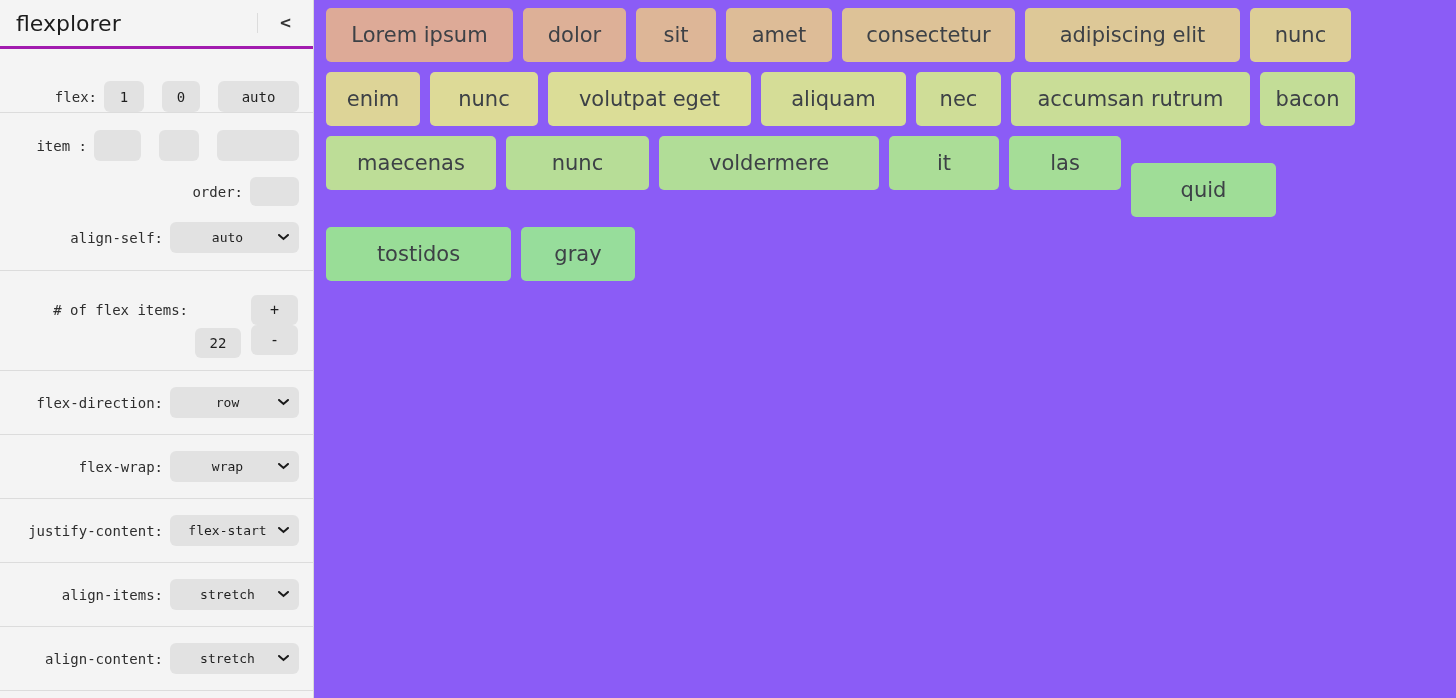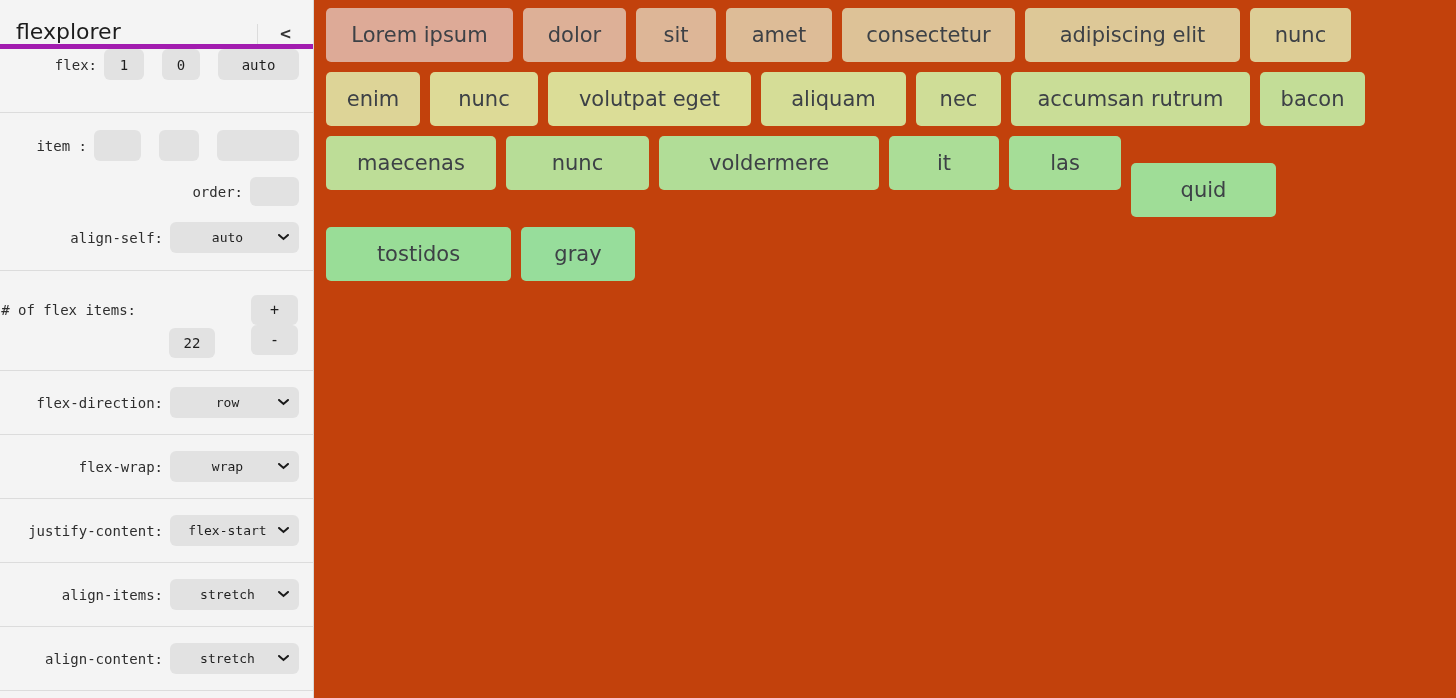--- a/index.html
+++ b/index.html
@@ -13,22 +13,22 @@
   }
 
   
   .sidebar {
     width: 314px; flex: 0 0 314px; height: 100%;
     background: #f4f4f4;
     border-right: 1px solid #d9d9d9;
   }
   .sb-header {
     height: 49px;
-    display: flex; align-items: flex-end;
-    border-bottom: 5px solid #a21caf;
+    display: flex; align-items: center;
+    border-bottom: 3px solid #a21caf;
   }
   .sb-title {
     flex: 1;
     display: flex; align-items: center;
     padding-left: 16px;
     font-family: "DejaVu Sans", "Liberation Sans", sans-serif;
     font-size: 22px; color: #1c1c1c;
   }
   .collapse-btn {
     width: 56px;
@@ -50,31 +50,31 @@
 
   .tbox {
     background: #e2e2e2; border: none; border-radius: 6px;
     height: 31px; text-align: center;
     font-family: "DejaVu Sans Mono", "Liberation Mono", monospace;
     font-size: 14px; color: #1f1f1f;
     padding: 0 4px; outline: none;
   }
   .tbox + .tbox { margin-left: 18px; }
 
-  .sec-flex { height: 64px; display: flex; align-items: flex-start; }
+  .sec-flex { height: 64px; display: flex; align-items: flex-end; }
   .sec-flex .row { flex: 1; }
 
   .sec-item {
     height: 158px;
     display: flex; flex-direction: column; justify-content: center;
     gap: 16px;
   }
 
   .sec-count { height: 100px; display: flex; justify-content: flex-end;
-    padding: 24px 15px 0 0; gap: 26px; }
+    padding: 24px 15px 0 0; }
   .sec-count .lbl { line-height: 30px; }
   .stepper { display: flex; flex-direction: column; margin-left: 10px; }
   .step-btn {
     width: 47px; height: 30px;
     background: #e2e2e2; border: none; border-radius: 6px;
     font-family: "DejaVu Sans Mono", monospace;
     font-size: 15px; color: #1f1f1f; cursor: pointer;
   }
 
   .sec-select { height: 64px; display: flex; align-items: center; }
@@ -106,21 +106,21 @@
   .w-basis  { width: 81px; }
   .w-igrow  { width: 47px; }
   .w-ishrink{ width: 40px; }
   .w-ibasis { width: 82px; }
   .w-order  { width: 49px; height: 29px; }
   .w-count  { width: 46px; height: 30px; margin-top: 33px; }
 
   
   .main {
     flex: 1; height: 100%;
-    background: #c2410c;
+    background: #8b5cf6;
     overflow: hidden;
   }
   .flex-container {
     display: flex; flex-wrap: wrap;
     justify-content: flex-start; align-items: stretch; align-content: stretch;
     padding: 3px 0 0 7px;
   }
   .flex-item {
     flex: 0 0 auto;
     height: 54px; margin: 5px;
@@ -278,21 +278,21 @@
       <div class="flex-item" style="background: rgb(221, 188, 151); width: 106px;">amet</div>
       <div class="flex-item" style="background: rgb(221, 194, 151); width: 173px;">consectetur</div>
       <div class="flex-item" style="background: rgb(221, 200, 151); width: 215px;">adipiscing elit</div>
       <div class="flex-item" style="background: rgb(221, 206, 151); width: 101px;">nunc</div>
       <div class="flex-item" style="background: rgb(221, 212, 151); width: 94px;">enim</div>
       <div class="flex-item" style="background: rgb(221, 218, 151); width: 108px;">nunc</div>
       <div class="flex-item" style="background: rgb(219, 221, 151); width: 203px;">volutpat eget</div>
       <div class="flex-item" style="background: rgb(213, 221, 151); width: 145px;">aliquam</div>
       <div class="flex-item" style="background: rgb(207, 221, 151); width: 85px;">nec</div>
       <div class="flex-item" style="background: rgb(201, 221, 151); width: 239px;">accumsan rutrum</div>
-      <div class="flex-item" style="background: rgb(195, 221, 151); width: 105px;">bacon</div>
+      <div class="flex-item" style="background: rgb(195, 221, 151); width: 95px;">bacon</div>
       <div class="flex-item" style="background: rgb(189, 221, 151); width: 170px;">maecenas</div>
       <div class="flex-item" style="background: rgb(183, 221, 151); width: 143px;">nunc</div>
       <div class="flex-item" style="background: rgb(177, 221, 151); width: 220px;">voldermere</div>
       <div class="flex-item" style="background: rgb(171, 221, 151); width: 110px;">it</div>
       <div class="flex-item" style="background: rgb(165, 221, 151); width: 112px;">las</div>
       <div class="flex-item" style="background: rgb(159, 221, 151); width: 145px; margin-top: 32px;">quid</div>
       <div class="flex-item" style="background: rgb(153, 221, 151); width: 185px;">tostidos</div>
       <div class="flex-item" style="background: rgb(151, 221, 155); width: 114px;">gray</div>
     </div>
 </div>

